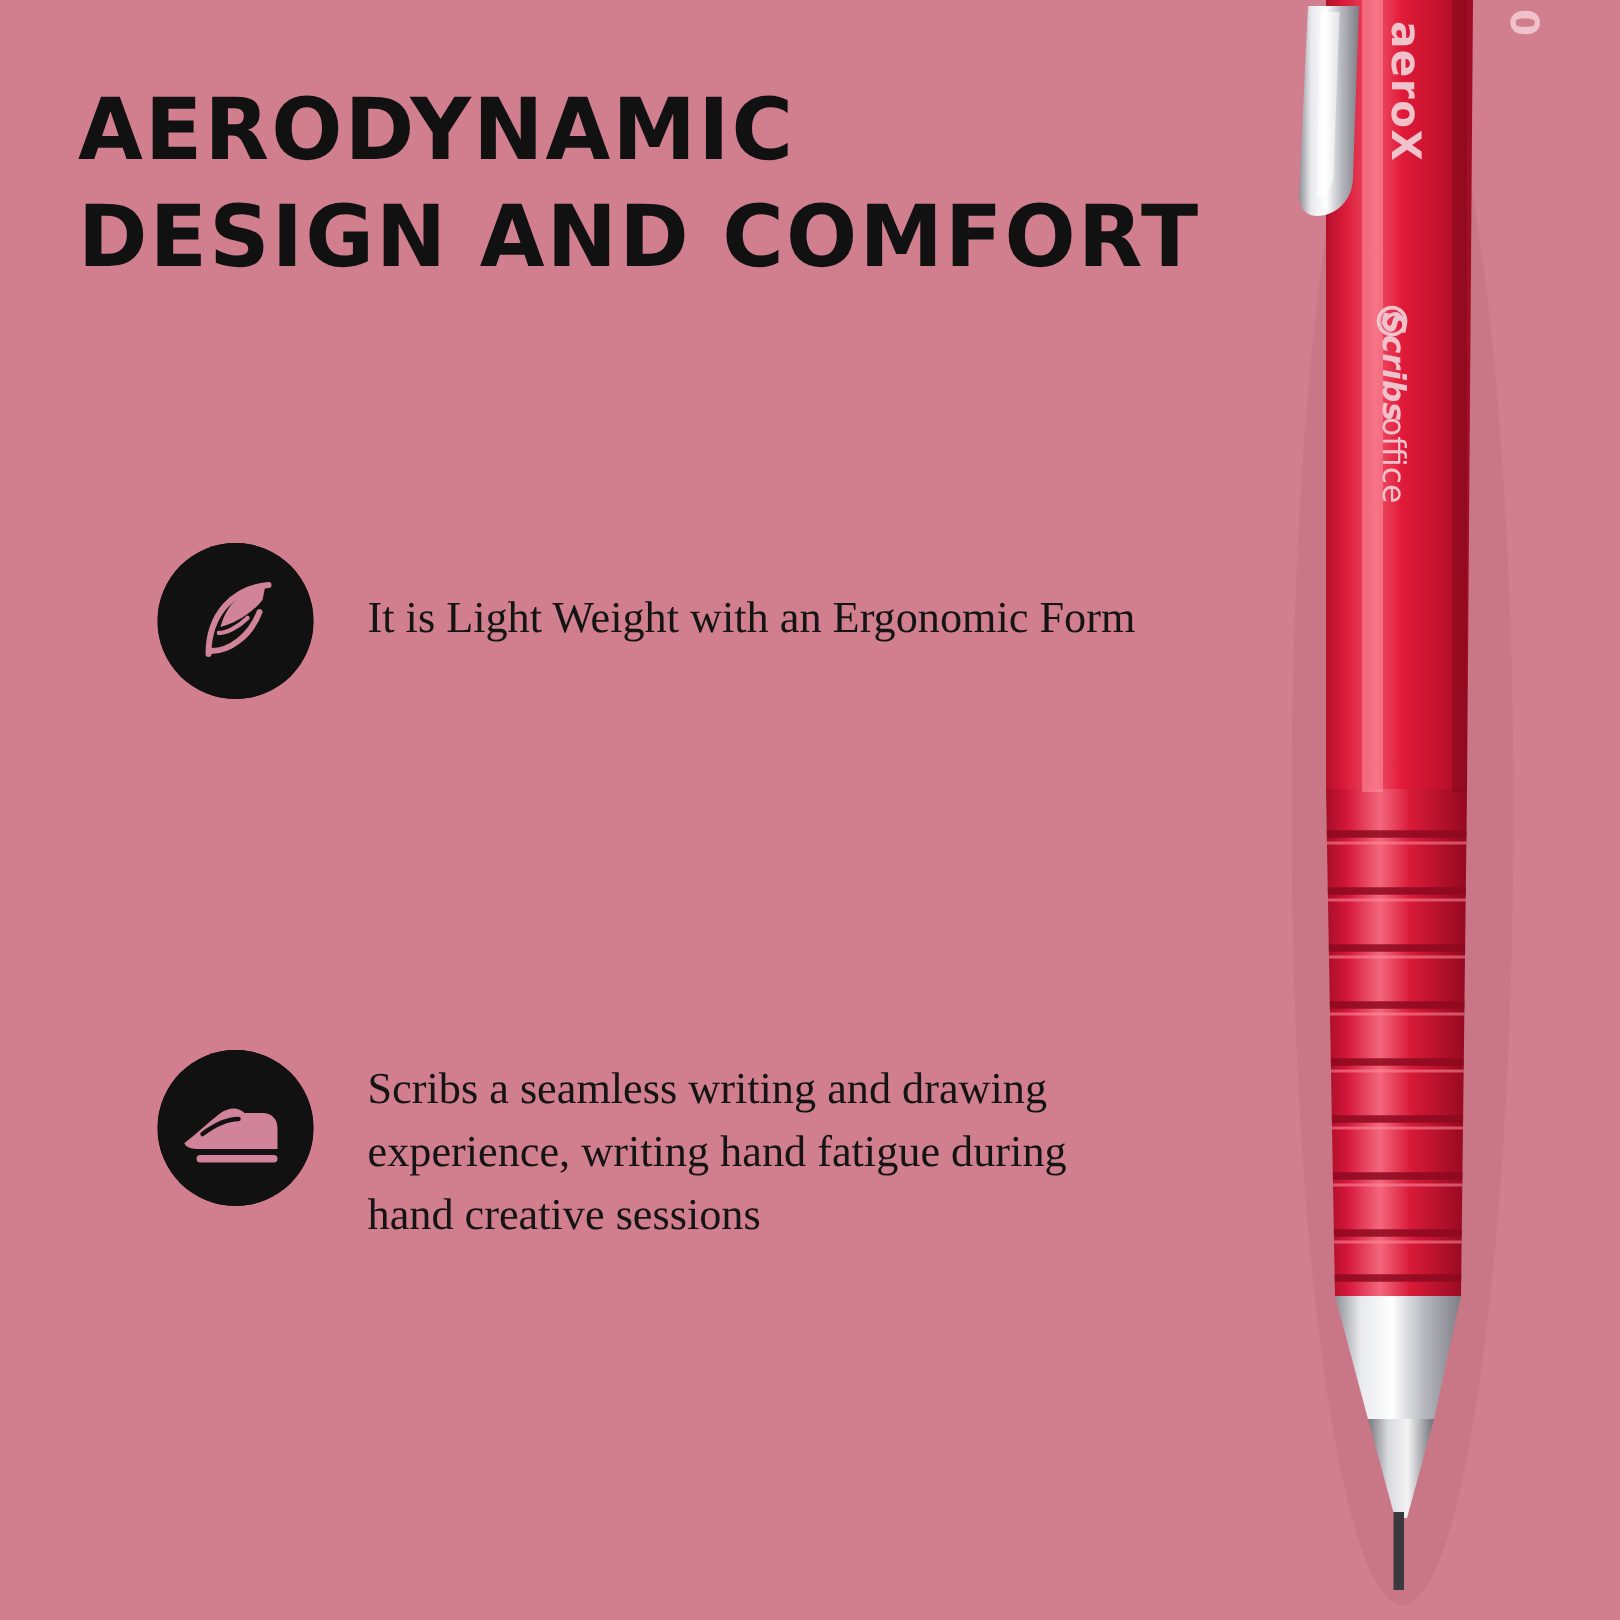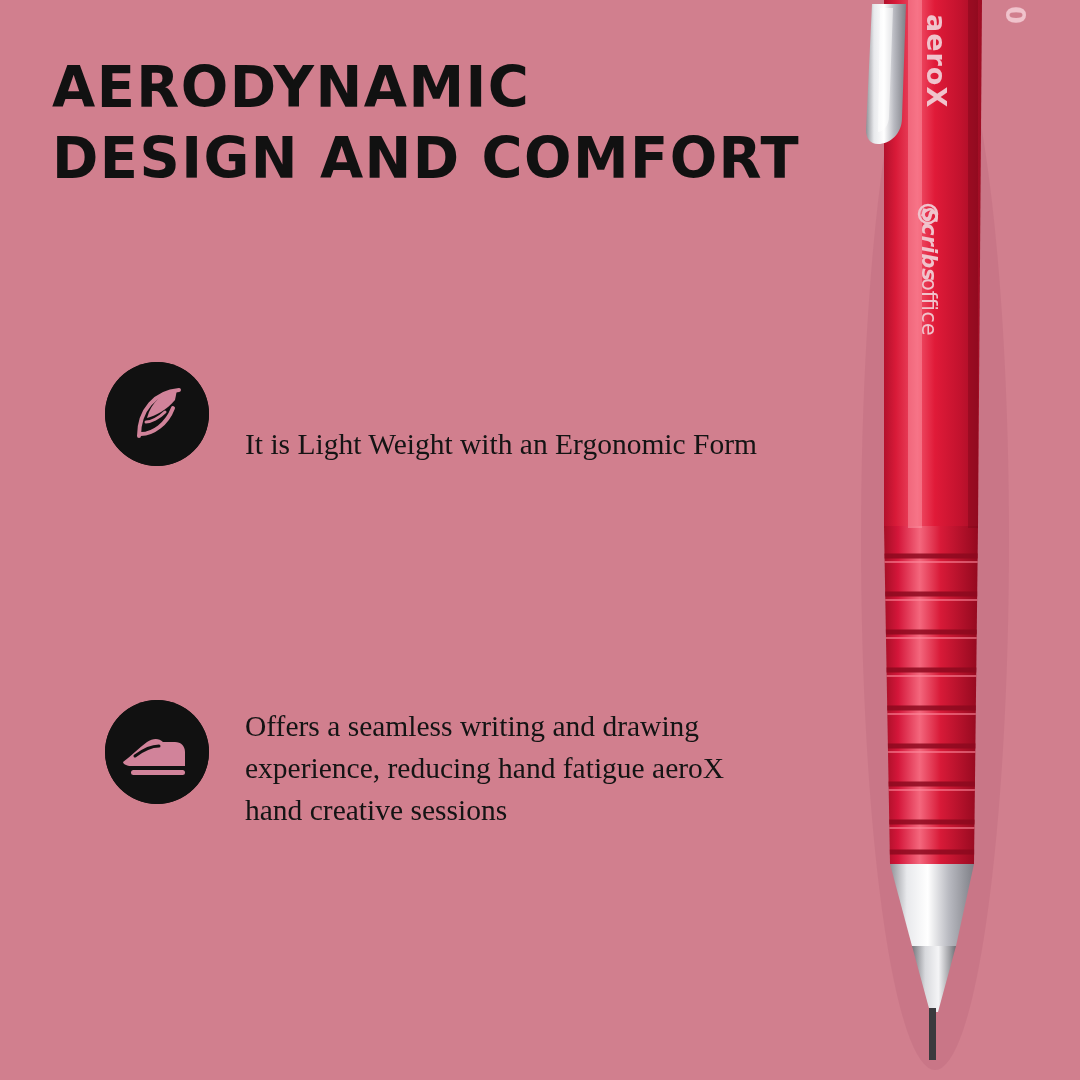--- a/index.html
+++ b/index.html
@@ -36,21 +36,21 @@
     display: block;
     white-space: nowrap;
   }
 
   
   .feature {
     position: absolute;
     display: flex;
     align-items: flex-start;
   }
-  .feature-1 { left: 105px; top: 362px; align-items: flex-end; }
+  .feature-1 { left: 105px; top: 362px; }
   .feature-2 { left: 105px; top: 700px; }
 
   .badge {
     width: 104px;
     height: 104px;
     border-radius: 50%;
     background: #111111;
     flex: 0 0 auto;
     position: relative;
   }
@@ -137,22 +137,22 @@
   <div class="feature feature-2">
     <div class="badge">
       <svg width="104" height="104" viewBox="0 0 104 104" aria-hidden="true">
         <circle cx="52" cy="52" r="52" fill="#111111"></circle>
         <path d="M18 62 C26 56, 34 48, 42 42 C48 38, 54 38, 58 42 L70 42 C76 42, 80 46, 80 52 L80 66 L26 66 C22 66, 18 64, 18 62 Z" fill="#d1839a"></path>
         <path d="M30 56 C38 50, 46 46, 54 46" stroke="#111111" stroke-width="3" fill="none" stroke-linecap="round"></path>
         <rect x="26" y="70" width="54" height="5" rx="2.5" fill="#d1839a"></rect>
       </svg>
     </div>
     <div class="feature-text">
-      <span class="tline">Offers a seamless writing and drawing</span>
-      <span class="tline">experience, reducing hand fatigue aeroX</span>
+      <span class="tline">Scribs a seamless writing and drawing</span>
+      <span class="tline">experience, writing hand fatigue during</span>
       <span class="tline">hand creative sessions</span>
     </div>
   </div>
 
   <svg id="pen" viewBox="780 0 300 1080">
     <defs>
       <linearGradient id="bodyGrad" x1="0" y1="0" x2="1" y2="0">
         <stop offset="0%" stop-color="#b3112c"></stop>
         <stop offset="12%" stop-color="#d81a38"></stop>
         <stop offset="34%" stop-color="#f05068"></stop>

